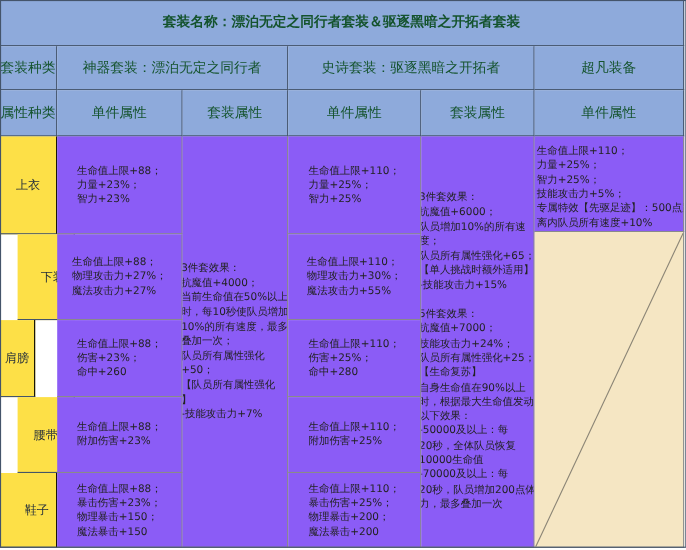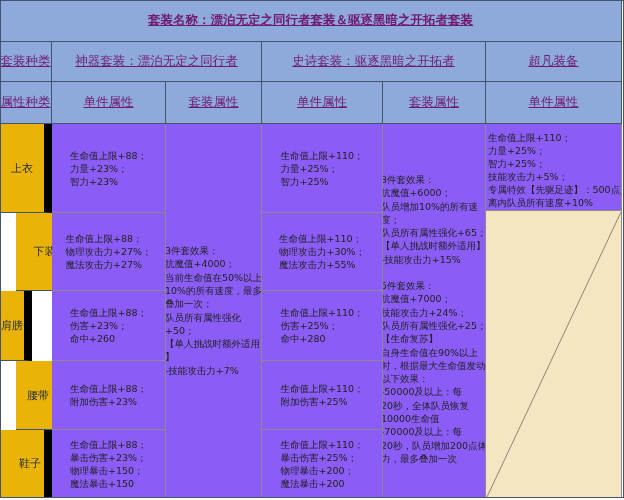--- a/index.html
+++ b/index.html
@@ -8,23 +8,23 @@
     .cell {
       position: absolute;
       display: flex;
       align-items: center;
       justify-content: center;
       text-align: center;
       border-right: 1px solid #44546a;
       border-bottom: 1px solid #44546a;
       overflow: hidden;
     }
-    .hdr { background: #8eaadb; color: #701a75; font-size: 12.5px; text-decoration: underline; }
+    .hdr { background: #8eaadb; color: #14532d; font-size: 12.5px; }
     .hdr.title { font-weight: bold; font-size: 12.5px; }
-    .lcol { background: #eab308; font-size: 11px; color: #1f2a3a; border-right: 8px solid #000000; }
+    .lcol { background: #fde047; font-size: 11px; color: #1f2a3a; border-right: 1px solid #000000; }
     .body { background: #8b5cf6; font-size: 9.5px; line-height: 13px; border-right: 1px solid #8a8a8a; border-bottom: 1px solid #8a8a8a; }
     .body.setc { font-size: 9.5px; line-height: 13.3px; padding: 0 2px; }
     .body .lines { display: flex; flex-direction: column; align-items: flex-start; }
     .body .lines span { display: block; white-space: nowrap; }
     .super { justify-content: flex-start; align-items: flex-start; text-align: left; padding: 7px 2px 0 2px; }
     .super .lines { align-items: flex-start; }
     .empty-cell { background: #f5e6c3; border-right: 1px solid #8a8a8a; border-bottom: 1px solid #8a8a8a; }
     .frame { position: absolute; left: 0; top: 0; width: 624px; height: 498px; border: 1px solid #44546a; pointer-events: none; }
     .setc .gap { height: 13px; }
   </style>
@@ -117,25 +117,26 @@
     <span>物理暴击+150；</span>
     <span>魔法暴击+150</span>
   </div>
 </div>
 
 <div class="cell body setc" style="left:166px; top:124px; width:96px; height:374px;">
   <div class="lines">
     <span>3件套效果：</span>
     <span>抗魔值+4000；</span>
     <span>当前生命值在50%以上</span>
+    <span>时，每10秒使队员增加</span>
     <span>10%的所有速度，最多</span>
     <span>叠加一次；</span>
     <span>队员所有属性强化</span>
     <span>+50；</span>
-    <span>【单人挑战时额外适用</span>
+    <span>【队员所有属性强化</span>
     <span>】</span>
     <span>-技能攻击力+7%</span>
   </div>
 </div>
 
 <div class="cell body" style="left:262px; top:124px; width:121px; height:89px;">
   <div class="lines">
     <span>生命值上限+110；</span>
     <span>力量+25%；</span>
     <span>智力+25%</span>

